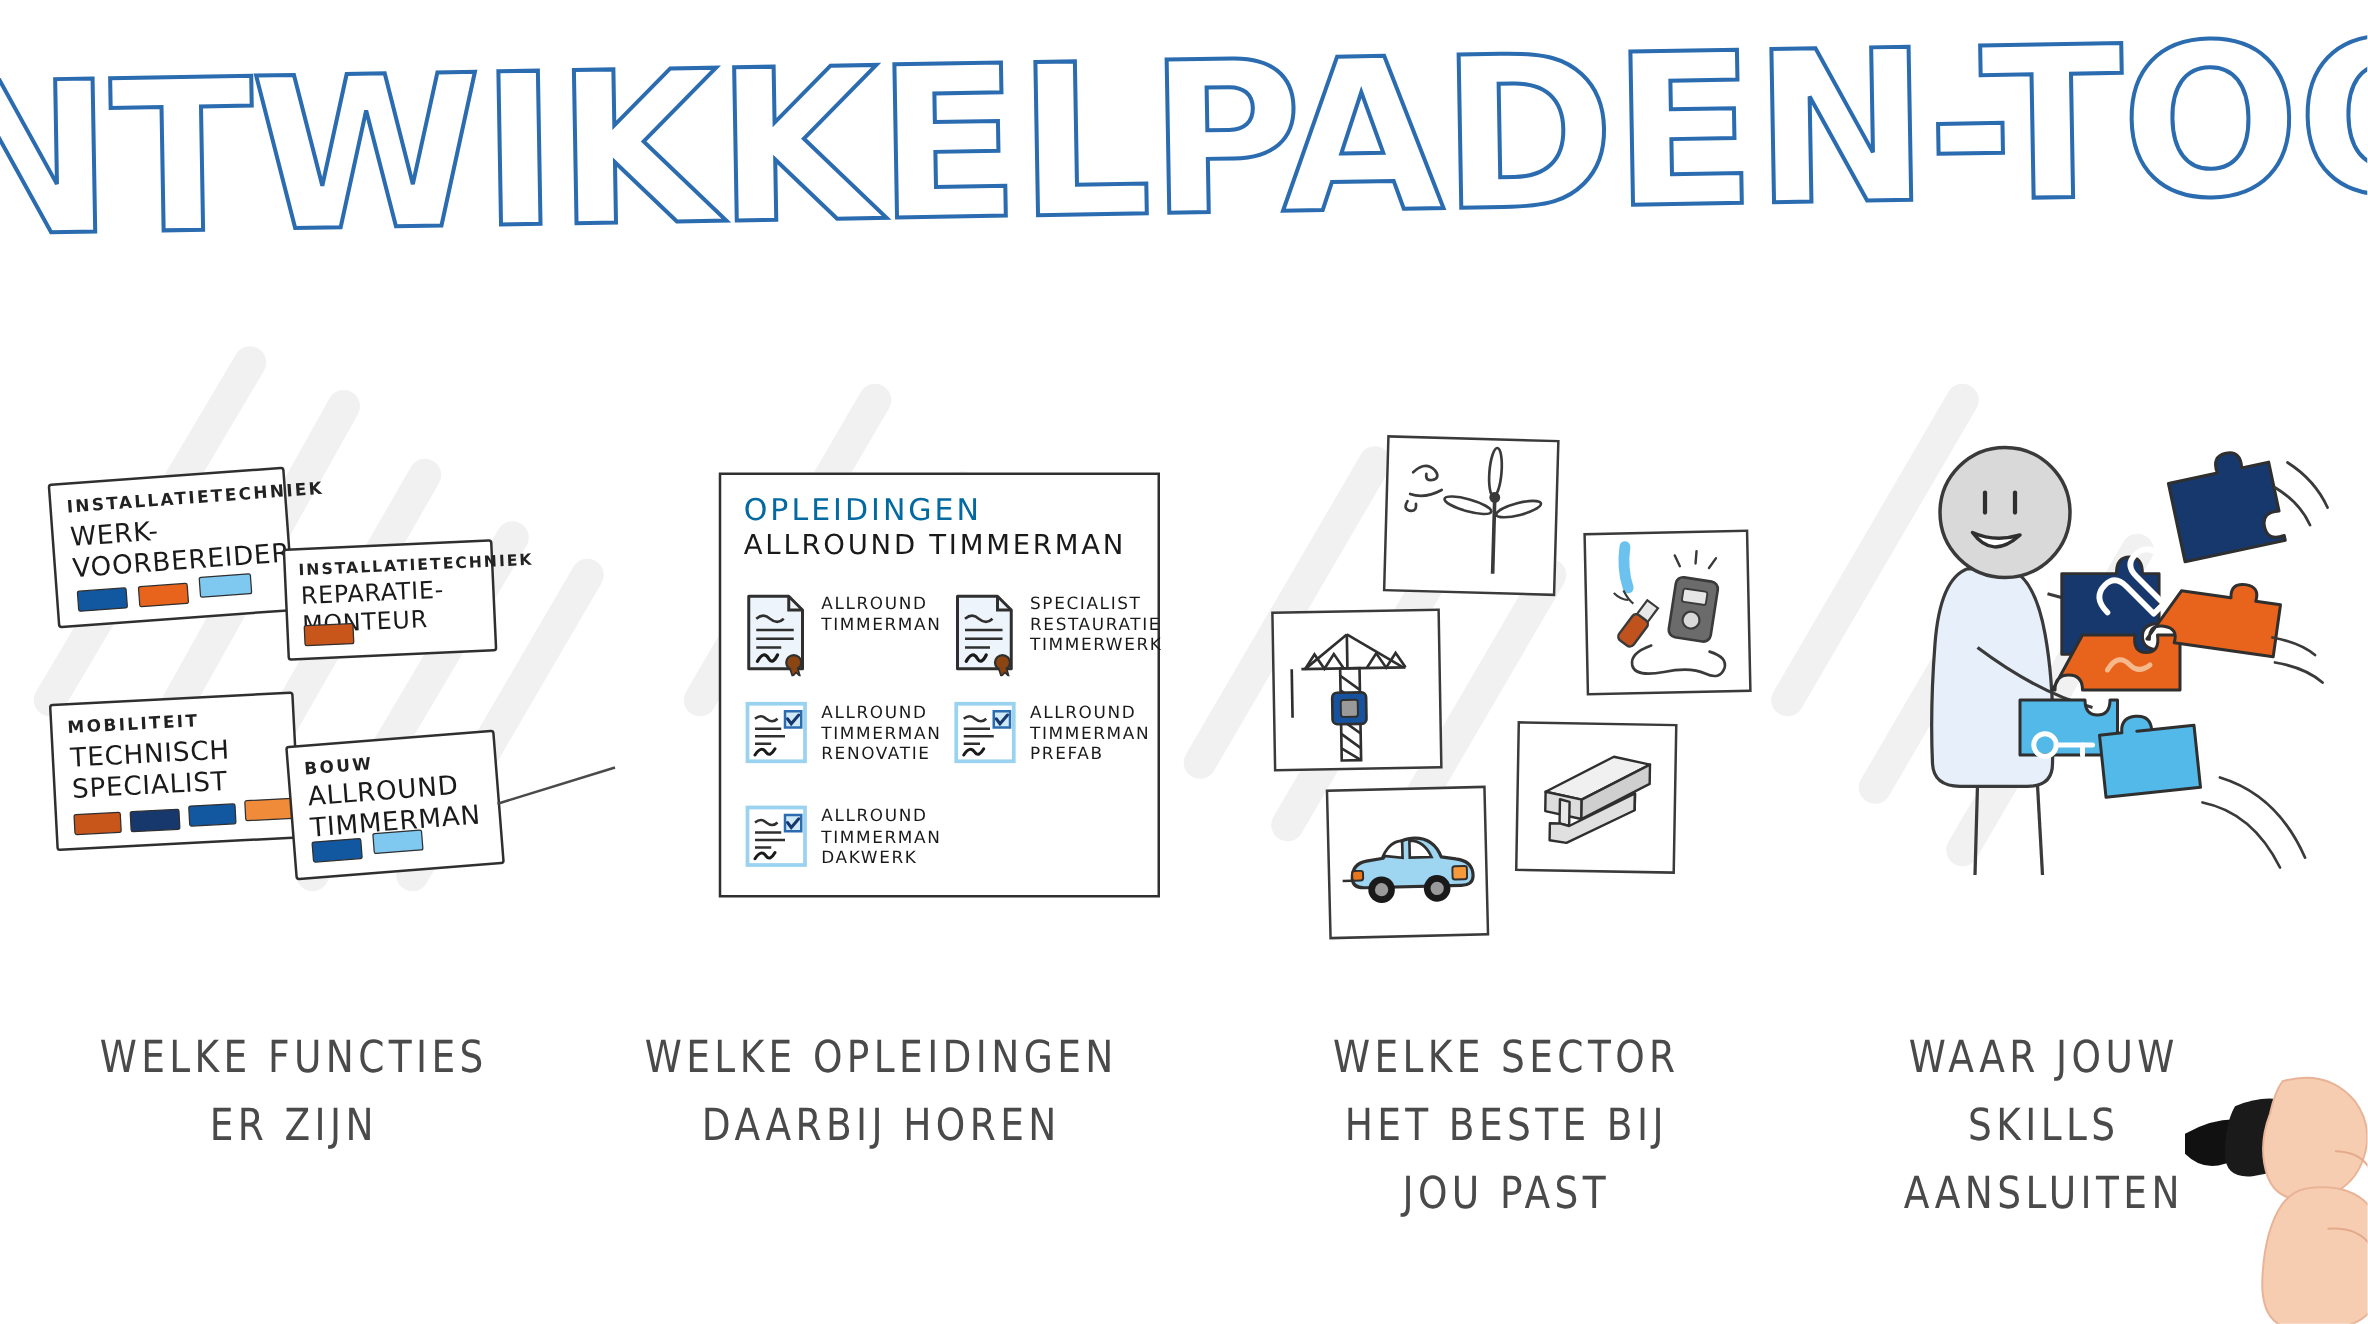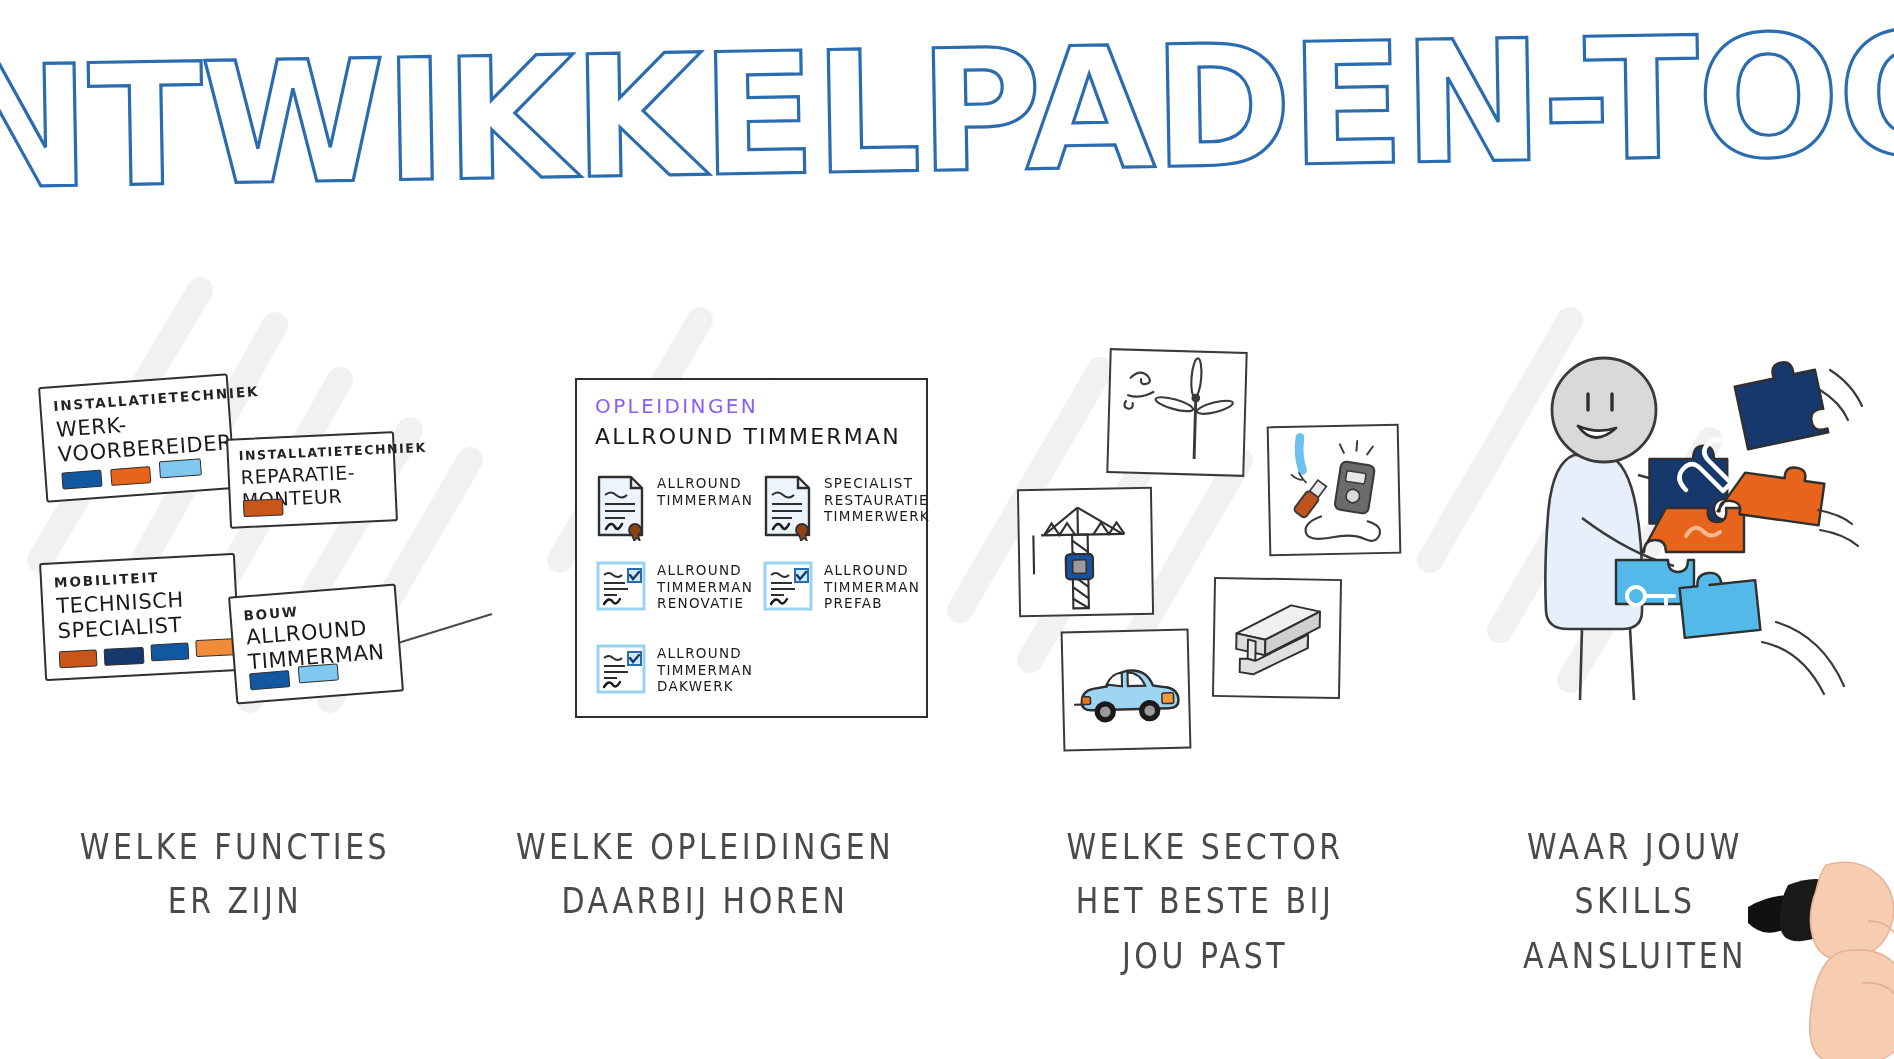--- a/index.html
+++ b/index.html
@@ -71,23 +71,23 @@
   .tag{ height:17px; border:1.6px solid #2f2f2f; border-radius:2px; }
 
   
   .panel{
     position:absolute;
     background:#ffffff;
     border:2.6px solid #2f2f2f;
   }
   .panel-title{
     position:absolute;
-    font-size:20px;
+    font-size:24px;
     letter-spacing:2.4px;
-    color:#8b5cf6;
+    color:#0369a1;
   }
   .panel-sub{
     position:absolute;
     font-size:22px;
     letter-spacing:2.2px;
     color:#1a1a1a;
   }
   .course{
     position:absolute;
     display:flex;

